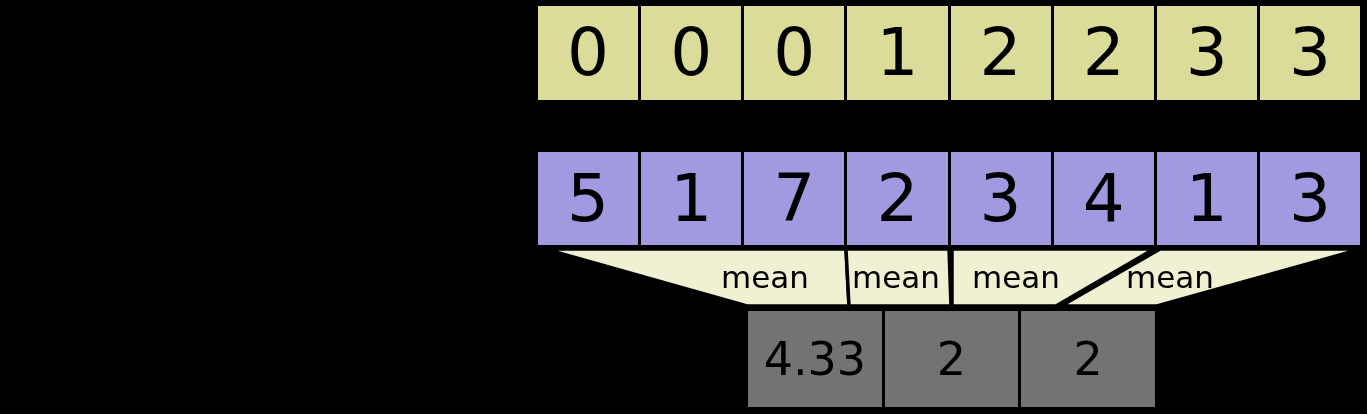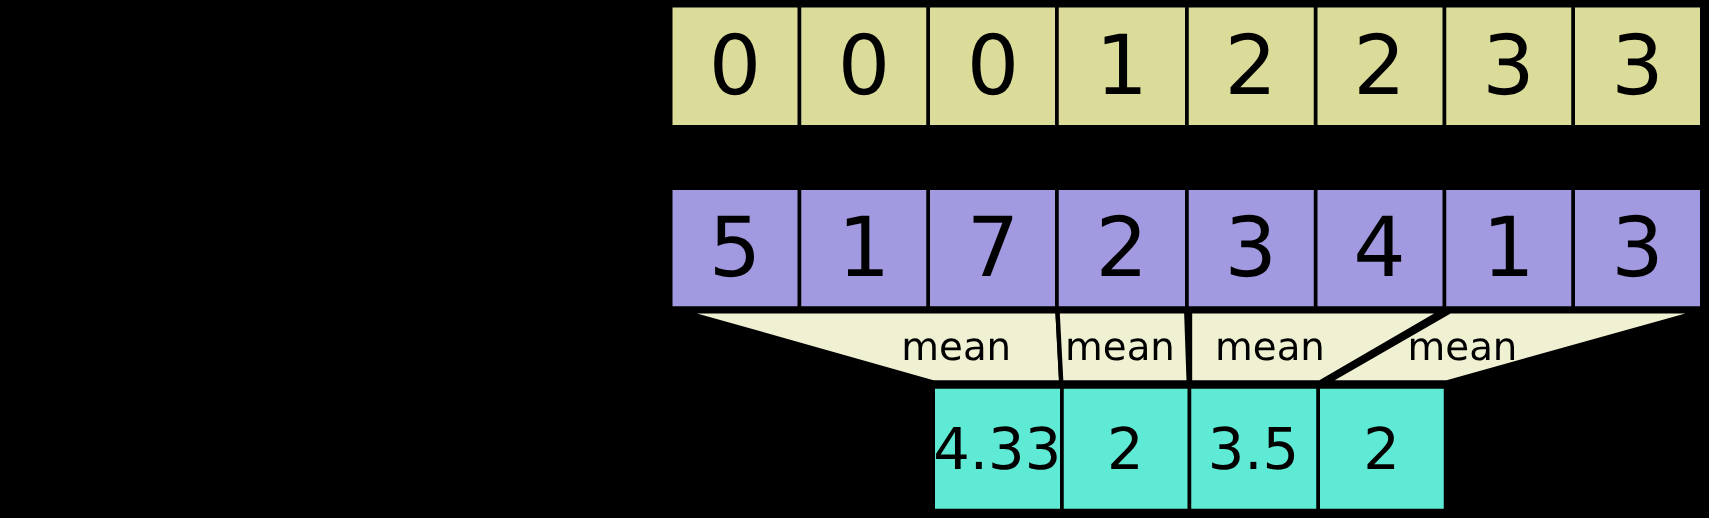--- a/index.html
+++ b/index.html
@@ -46,21 +46,21 @@
   }
   .row-data .cell {
     background: #a19ae0;
     font-size: 66px;
   }
   .row-result {
     left: 745px; top: 308px;
     width: 413px; height: 102px;
   }
   .row-result .cell {
-    background: #5eead4;
+    background: #737373;
     font-size: 46px;
   }
   .funnel-svg {
     position: absolute;
     left: 0; top: 0;
     width: 1367px;
     height: 414px;
     display: block;
   }
   .funnel-svg polygon {
@@ -109,17 +109,16 @@
     <polygon points="1160,249 1361,249 1157,306 1061,306"></polygon>
     <text x="765" y="288">mean</text>
     <text x="896" y="288">mean</text>
     <text x="1016" y="288">mean</text>
     <text x="1170" y="288">mean</text>
   </svg>
 
   <div class="row row-result">
     <div class="cell">4.33</div>
     <div class="cell">2</div>
-    <div class="cell">3.5</div>
     <div class="cell">2</div>
   </div>
 
 </div>
 
 </body></html>

